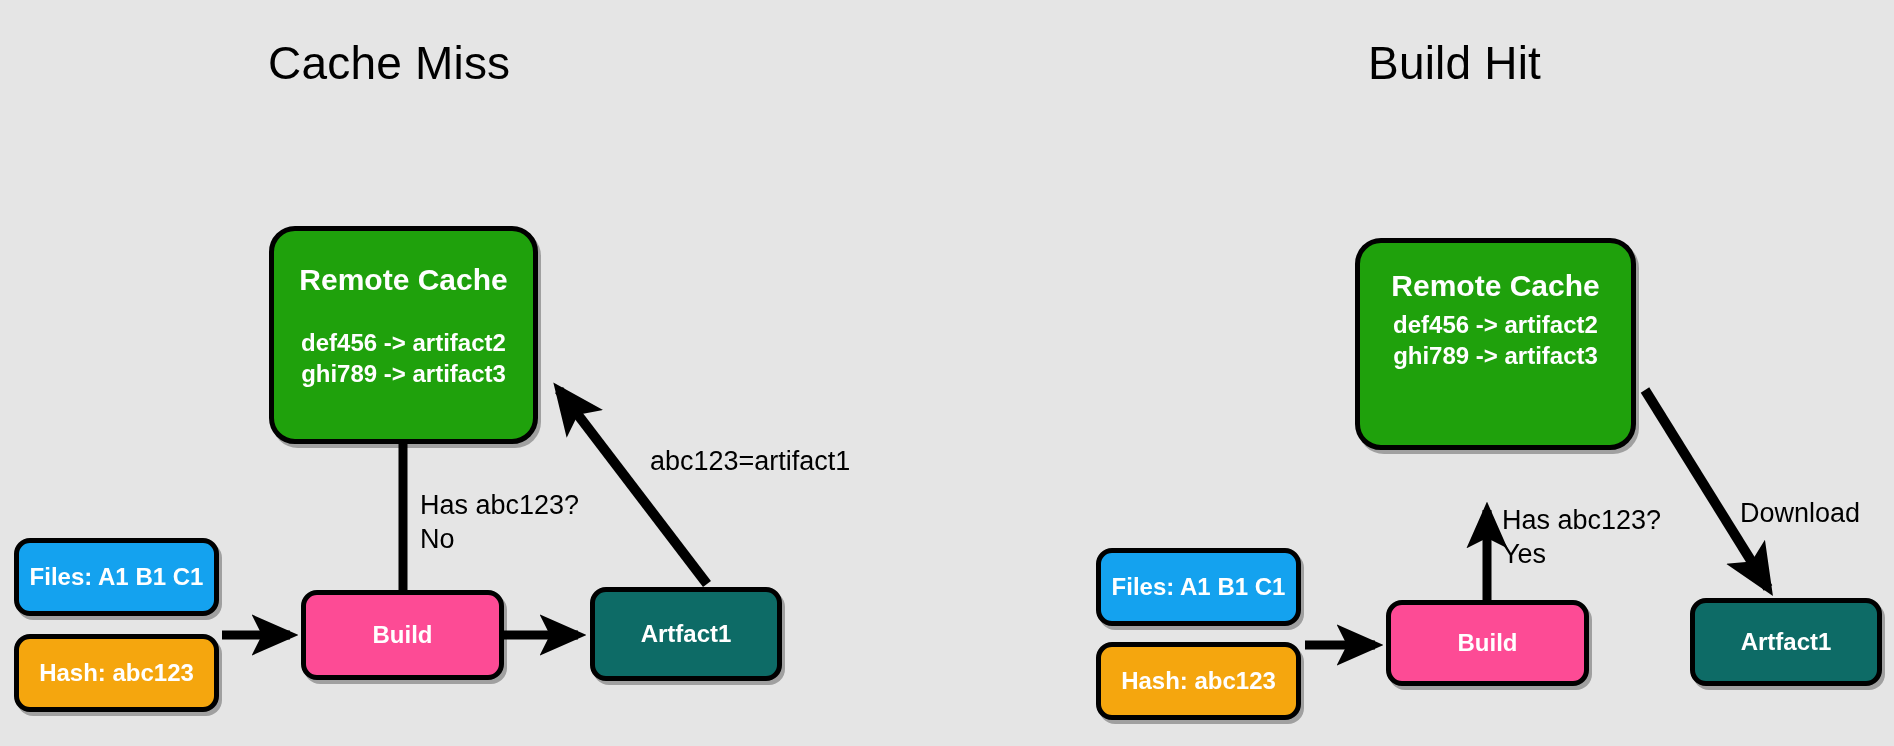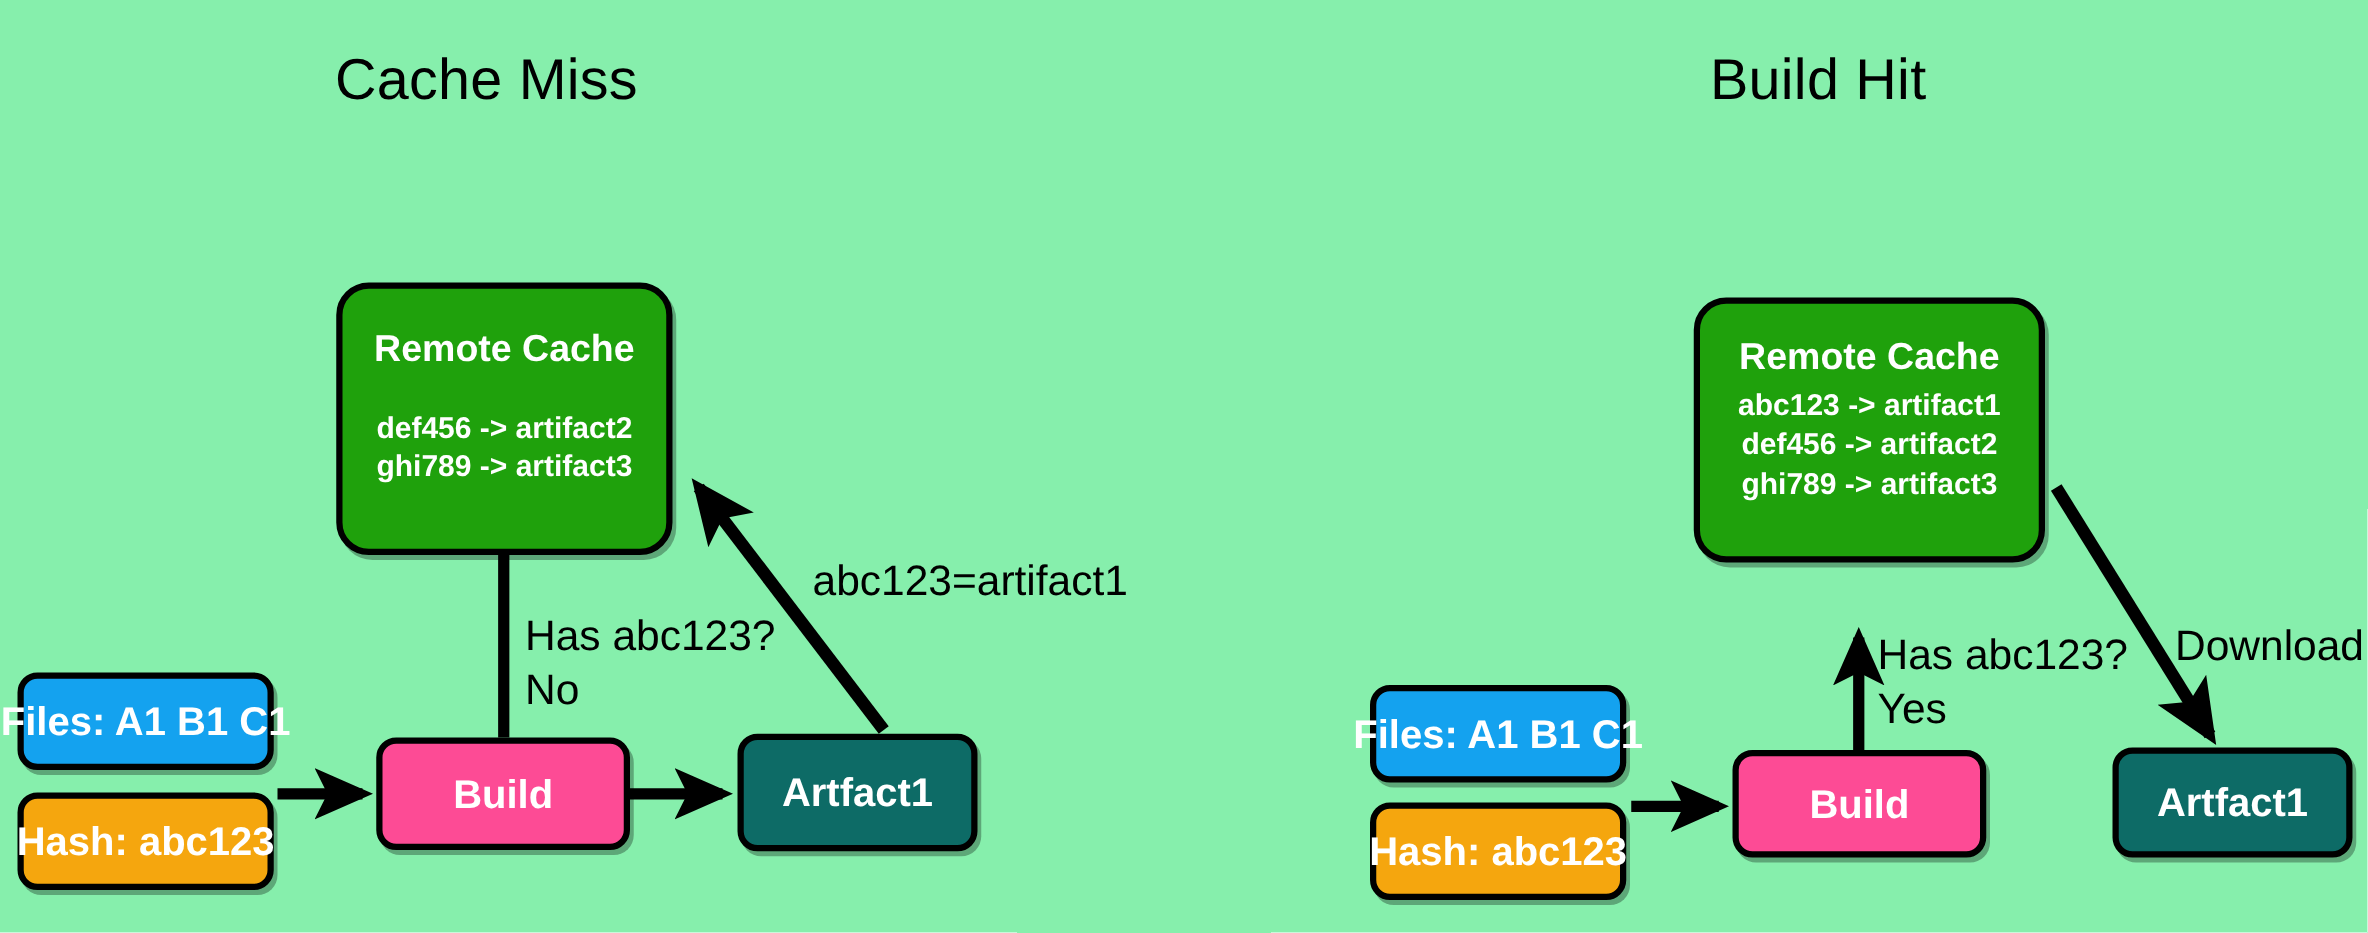--- a/index.html
+++ b/index.html
@@ -7,21 +7,21 @@
     padding: 0;
     background: #ffffff;
   }
   body {
     font-family: "Liberation Sans", sans-serif;
   }
   #canvas {
     position: relative;
     width: 1894px;
     height: 746px;
-    background: #86efac;
+    background: #e5e5e5;
     overflow: hidden;
   }
   #edges {
     position: absolute;
     left: 0;
     top: 0;
     width: 1894px;
     height: 746px;
     pointer-events: none;
   }
@@ -58,27 +58,27 @@
     line-height: 1.25;
     margin-bottom: 4px;
   }
   .cache-entry {
     font-size: 24px;
     font-weight: bold;
     line-height: 1.32;
     white-space: nowrap;
   }
   .node-label {
-    font-size: 32px;
+    font-size: 24px;
     font-weight: bold;
     white-space: nowrap;
   }
   .edge-label {
     position: absolute;
-    font-size: 34px;
+    font-size: 27px;
     font-weight: 400;
     color: #000000;
     line-height: 1.26;
     white-space: pre-line;
   }
 </style>
 </head>
 <body>
 
 <div id="canvas">
@@ -131,21 +131,20 @@
 
   <div class="edge-label" style="left:420px; top:488px;">Has abc123?
 No</div>
 
   <div class="edge-label" style="left:650px; top:444px;">abc123=artifact1</div>
 
   <div class="title" style="left:1368px; top:36px;">Build Hit</div>
 
   <div class="node cache" style="left:1355px; top:238px; width:281px; height:212px; background:#1fa10c;">
     <div class="cache-title" style="margin-top:14px; margin-bottom:4px;">Remote Cache</div>
-    <div class="cache-entry">abc123 -&gt; artifact1</div>
     <div class="cache-entry">def456 -&gt; artifact2</div>
     <div class="cache-entry">ghi789 -&gt; artifact3</div>
   </div>
 
   <div class="node" style="left:1096px; top:548px; width:205px; height:78px; background:#14a2ef;">
     <span class="node-label">Files: A1 B1 C1</span>
   </div>
 
   <div class="node" style="left:1096px; top:642px; width:205px; height:78px; background:#f5a60e;">
     <span class="node-label">Hash: abc123</span>

